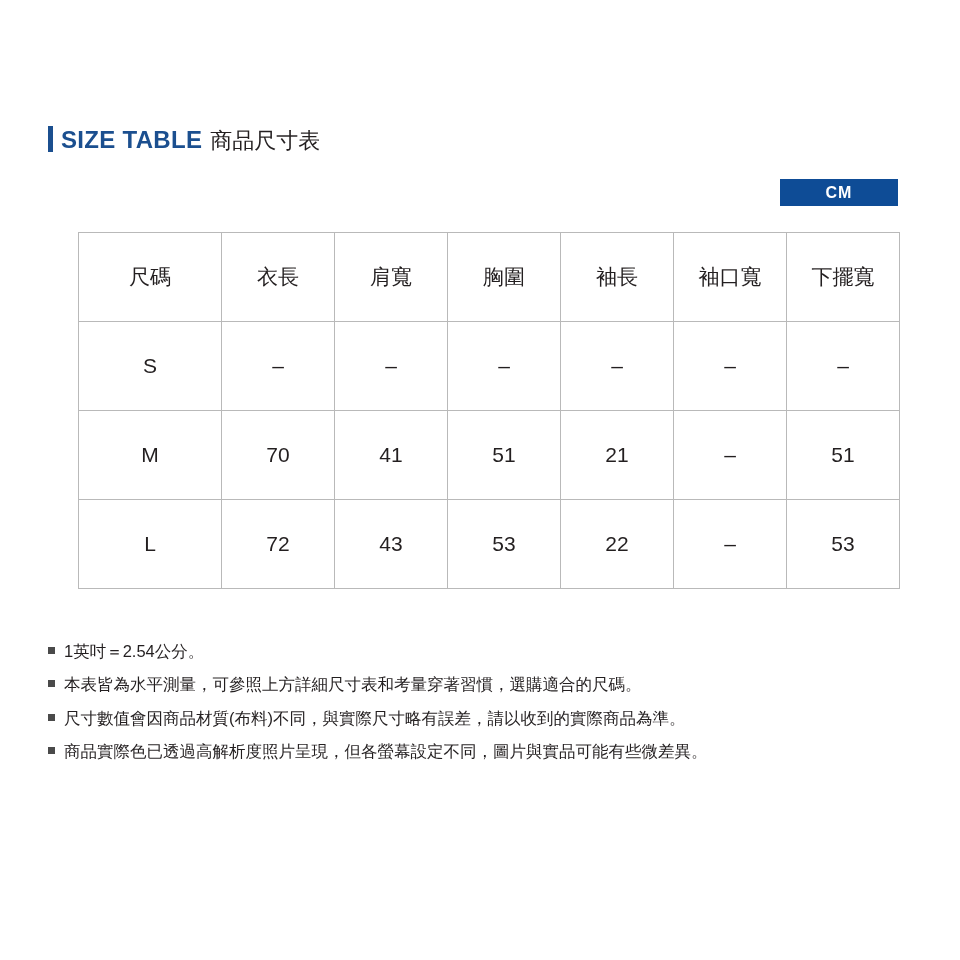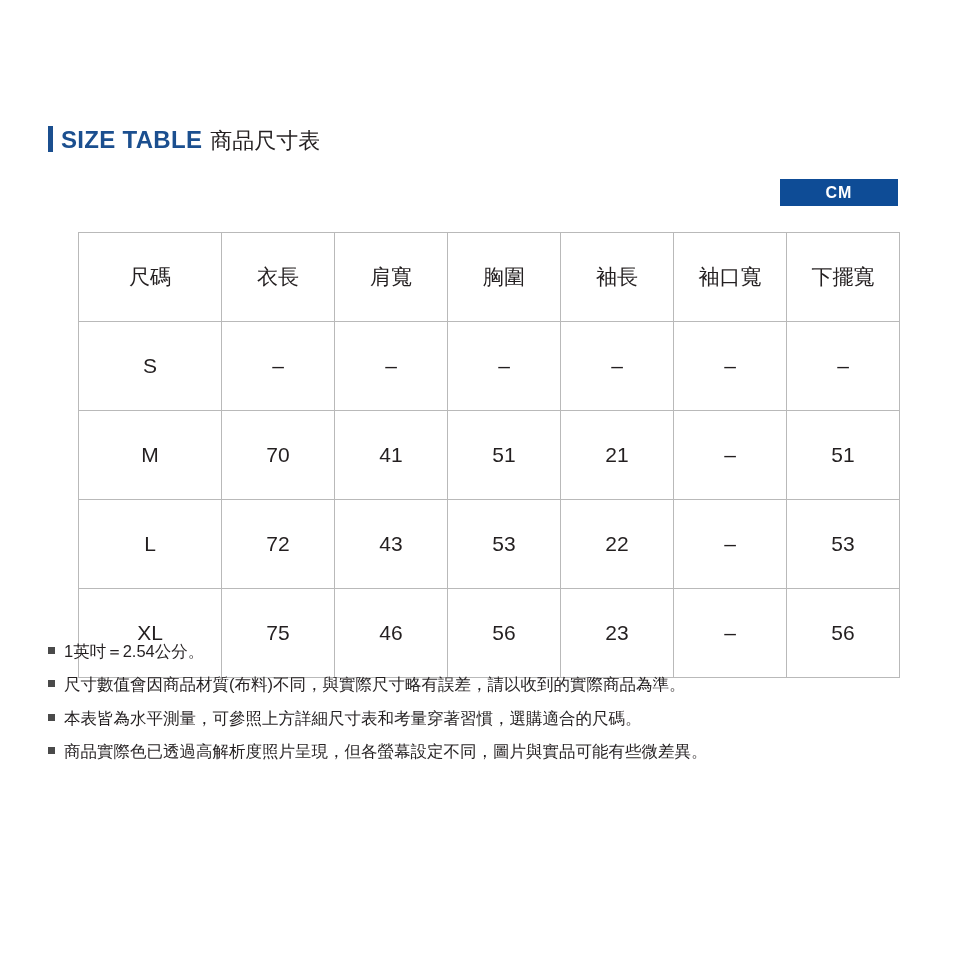--- a/index.html
+++ b/index.html
@@ -166,44 +166,35 @@
       </tr>
       <tr>
         <td class="col-size">L</td>
         <td class="val">72</td>
         <td class="val">43</td>
         <td class="val">53</td>
         <td class="val">22</td>
         <td class="dash">–</td>
         <td class="val">53</td>
       </tr>
-      <tr>
-        <td class="col-size">XL</td>
-        <td class="val">75</td>
-        <td class="val">46</td>
-        <td class="val">56</td>
-        <td class="val">23</td>
-        <td class="dash">–</td>
-        <td class="val">56</td>
-      </tr>
     </tbody>
   </table>
 
   <div class="notes">
     <div class="note">
       <span class="bullet"></span>
       <span>1英吋＝2.54公分。</span>
     </div>
     <div class="note">
       <span class="bullet"></span>
+      <span>本表皆為水平測量，可參照上方詳細尺寸表和考量穿著習慣，選購適合的尺碼。</span>
+    </div>
+    <div class="note">
+      <span class="bullet"></span>
       <span>尺寸數值會因商品材質(布料)不同，與實際尺寸略有誤差，請以收到的實際商品為準。</span>
     </div>
     <div class="note">
       <span class="bullet"></span>
-      <span>本表皆為水平測量，可參照上方詳細尺寸表和考量穿著習慣，選購適合的尺碼。</span>
-    </div>
-    <div class="note">
-      <span class="bullet"></span>
       <span>商品實際色已透過高解析度照片呈現，但各螢幕設定不同，圖片與實品可能有些微差異。</span>
     </div>
   </div>
 
 </div>
 
 </body></html>

